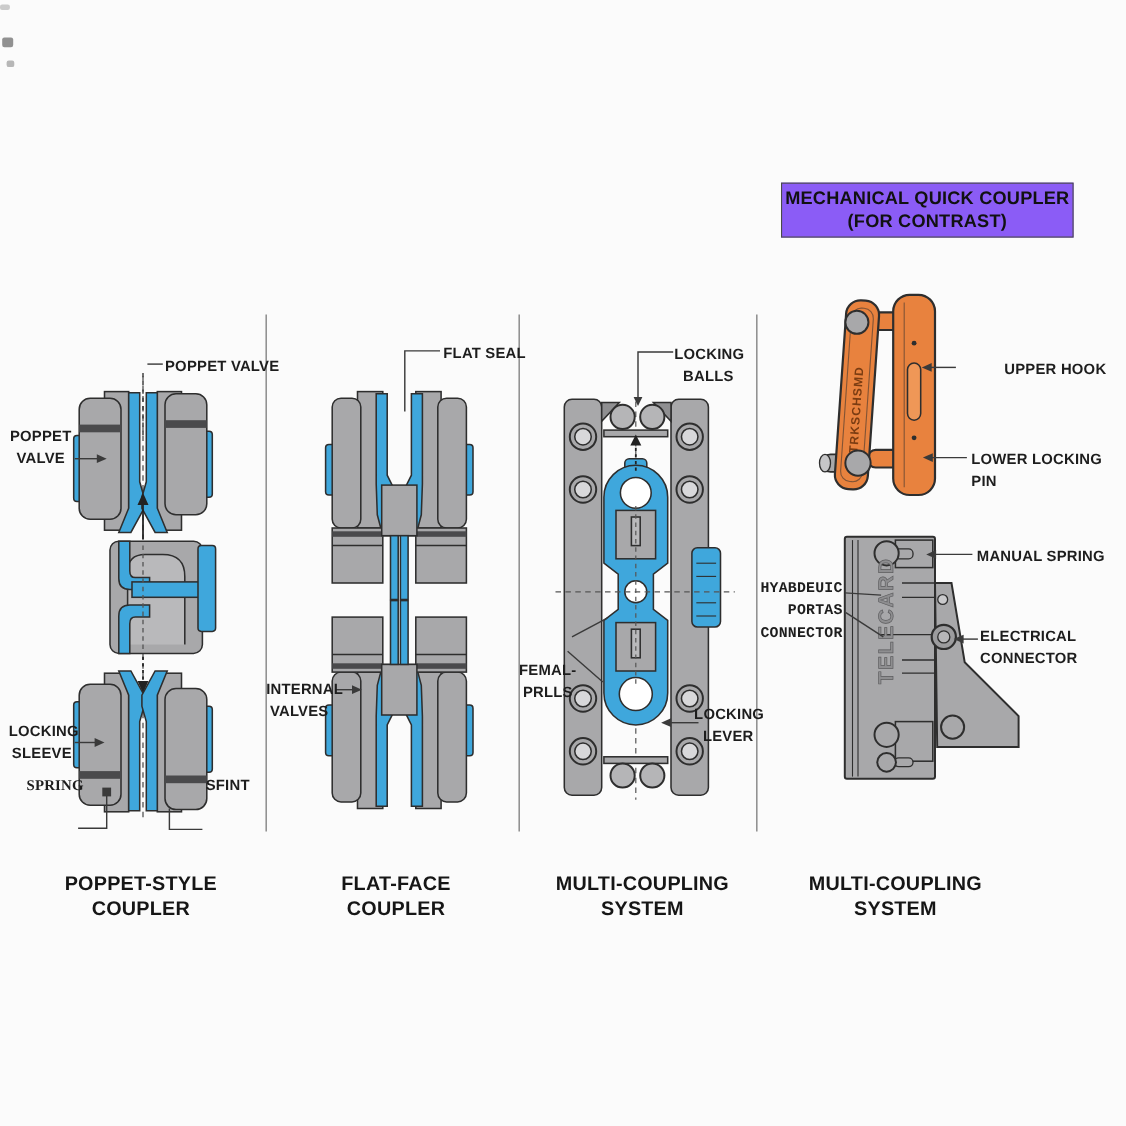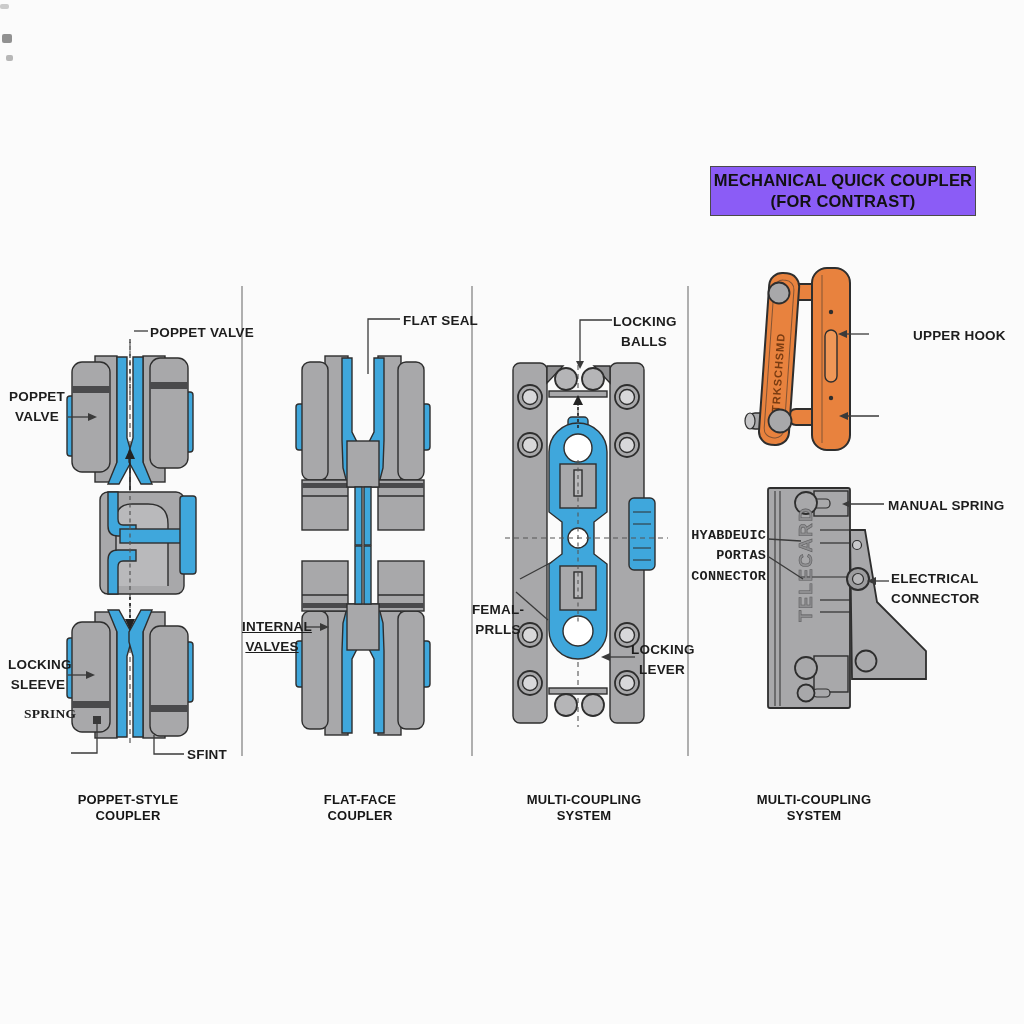--- a/index.html
+++ b/index.html
@@ -8,21 +8,21 @@
     font-family:"Liberation Sans",sans-serif;overflow:hidden;
   }
   #drawing{position:absolute;left:0;top:0;}
   .label{
     position:absolute;font-size:13.5px;font-weight:700;color:#1d1d1d;
     letter-spacing:.2px;line-height:1.5;white-space:pre-line;
   }
   .ctr{text-align:center;}
   .rgt{text-align:right;font-family:Liberation Mono, monospace;}
   .caption{
-    position:absolute;font-size:13px;font-weight:700;color:#161616;
+    position:absolute;font-size:18px;font-weight:700;color:#161616;
     line-height:1.25;text-align:center;white-space:pre-line;letter-spacing:.2px;
   }
   .titlebox{
     position:absolute;left:710px;top:166px;width:264px;height:48px;
     border:1.5px solid #4a4a4a;background:#8b5cf6;
     display:flex;align-items:center;justify-content:center;
     font-size:16.5px;font-weight:700;color:#111;text-align:center;
     line-height:1.3;white-space:pre-line;letter-spacing:.2px;
   }
 </style>
@@ -239,34 +239,35 @@
 
   <div class="titlebox">MECHANICAL QUICK COUPLER
 (FOR CONTRAST)</div>
 
   <div class="label" style="left:150px;top:323px;">POPPET VALVE</div>
   <div class="label ctr" style="left:7px;top:387px;width:60px;">POPPET
 VALVE</div>
   <div class="label ctr" style="left:8px;top:655px;width:60px;">LOCKING
 SLEEVE</div>
   <div class="label" style="left:24px;top:704px;font-family:Liberation Serif, serif;">SPRING</div>
-  <div class="label" style="left:187px;top:745px;">SFINT</div>
+  <div class="label" style="left:187px;top:704px;">SFINT</div>
 
   <div class="label" style="left:403px;top:311px;">FLAT SEAL</div>
-  <div class="label ctr" style="left:242px;top:617px;width:60px;text-decoration:underline;">INTERNAL
+  <div class="label ctr" style="left:242px;top:617px;width:60px;">INTERNAL
 VALVES</div>
 
   <div class="label ctr" style="left:613px;top:312px;width:62px;">LOCKING
 BALLS</div>
   <div class="label ctr" style="left:468px;top:568px;width:60px;margin-top:32px;">FEMAL-
 PRLLS</div>
   <div class="label ctr" style="left:631px;top:640px;width:62px;">LOCKING
 LEVER</div>
 
   <div class="label" style="left:872px;top:326px;margin-left:41px;">UPPER HOOK</div>
+  <div class="label" style="left:883px;top:408px;">LOWER LOCKING PIN</div>
   <div class="label" style="left:888px;top:496px;">MANUAL SPRING</div>
   <div class="label rgt" style="right:258px;top:526px;">HYABDEUIC
 PORTAS
 CONNECTOR</div>
   <div class="label" style="left:891px;top:569px;">ELECTRICAL
 CONNECTOR</div>
 
   <div class="caption" style="left:28px;top:792px;width:200px;">POPPET-STYLE
 COUPLER</div>
   <div class="caption" style="left:260px;top:792px;width:200px;">FLAT-FACE

